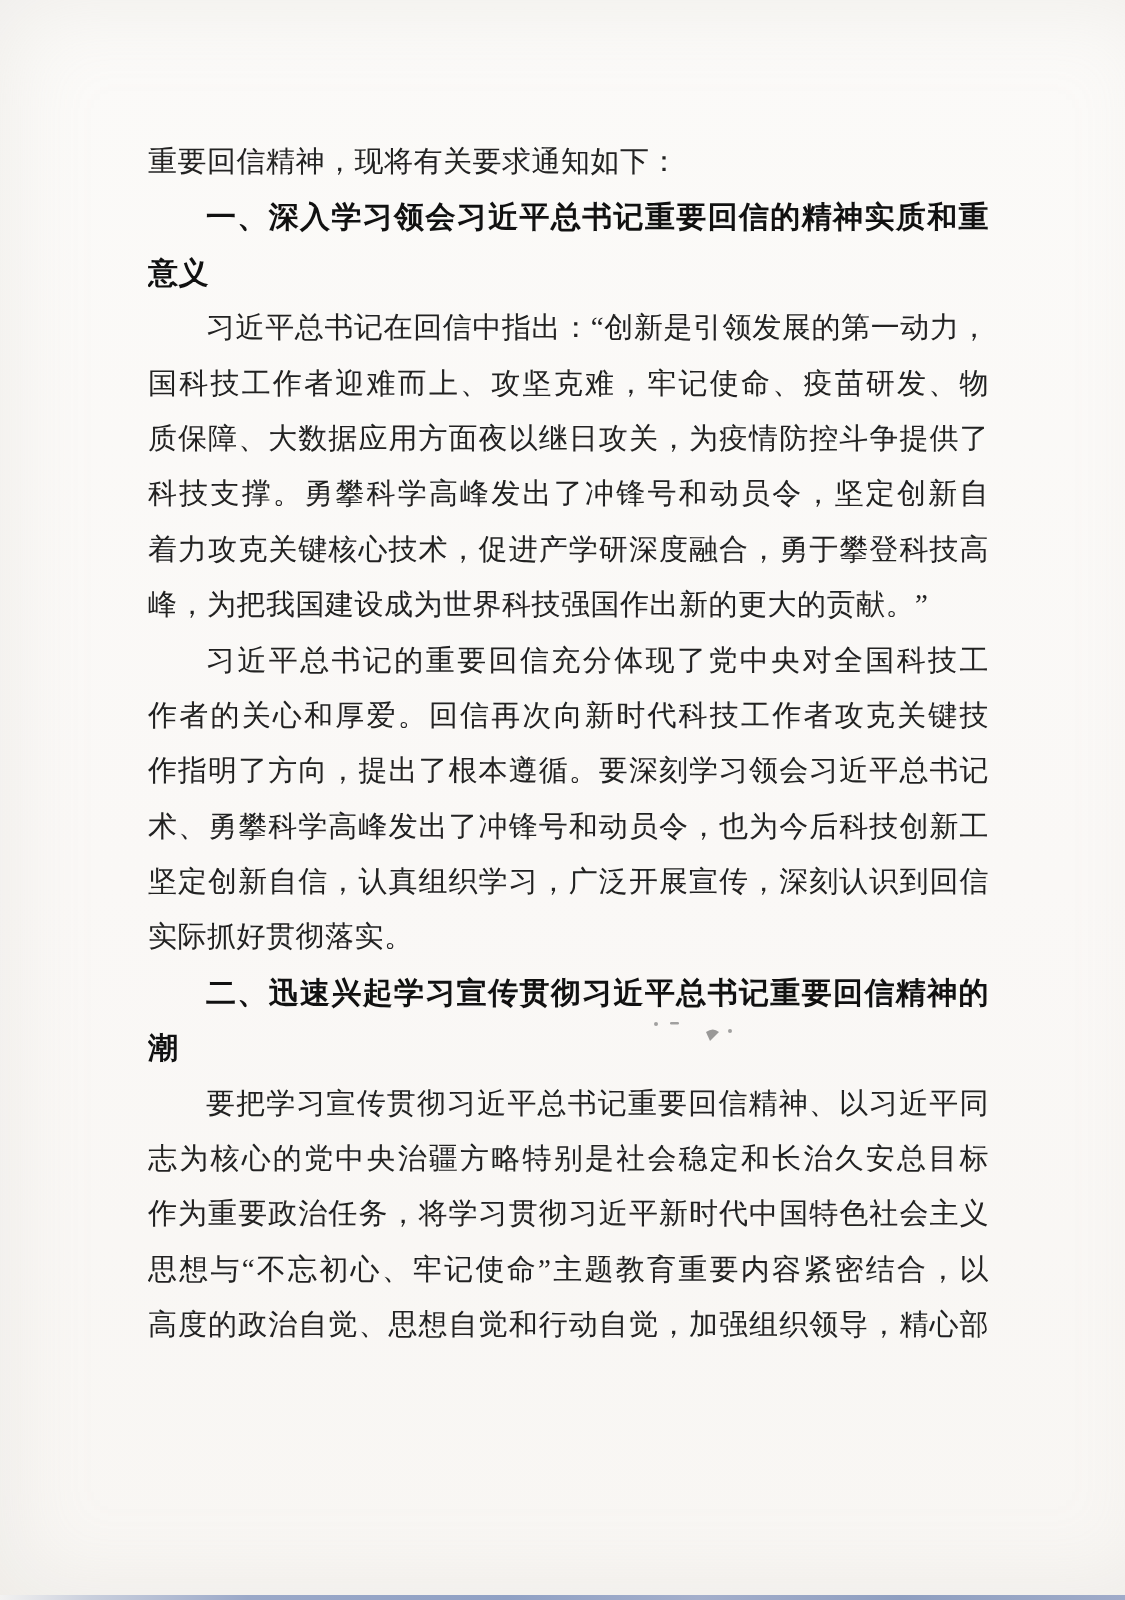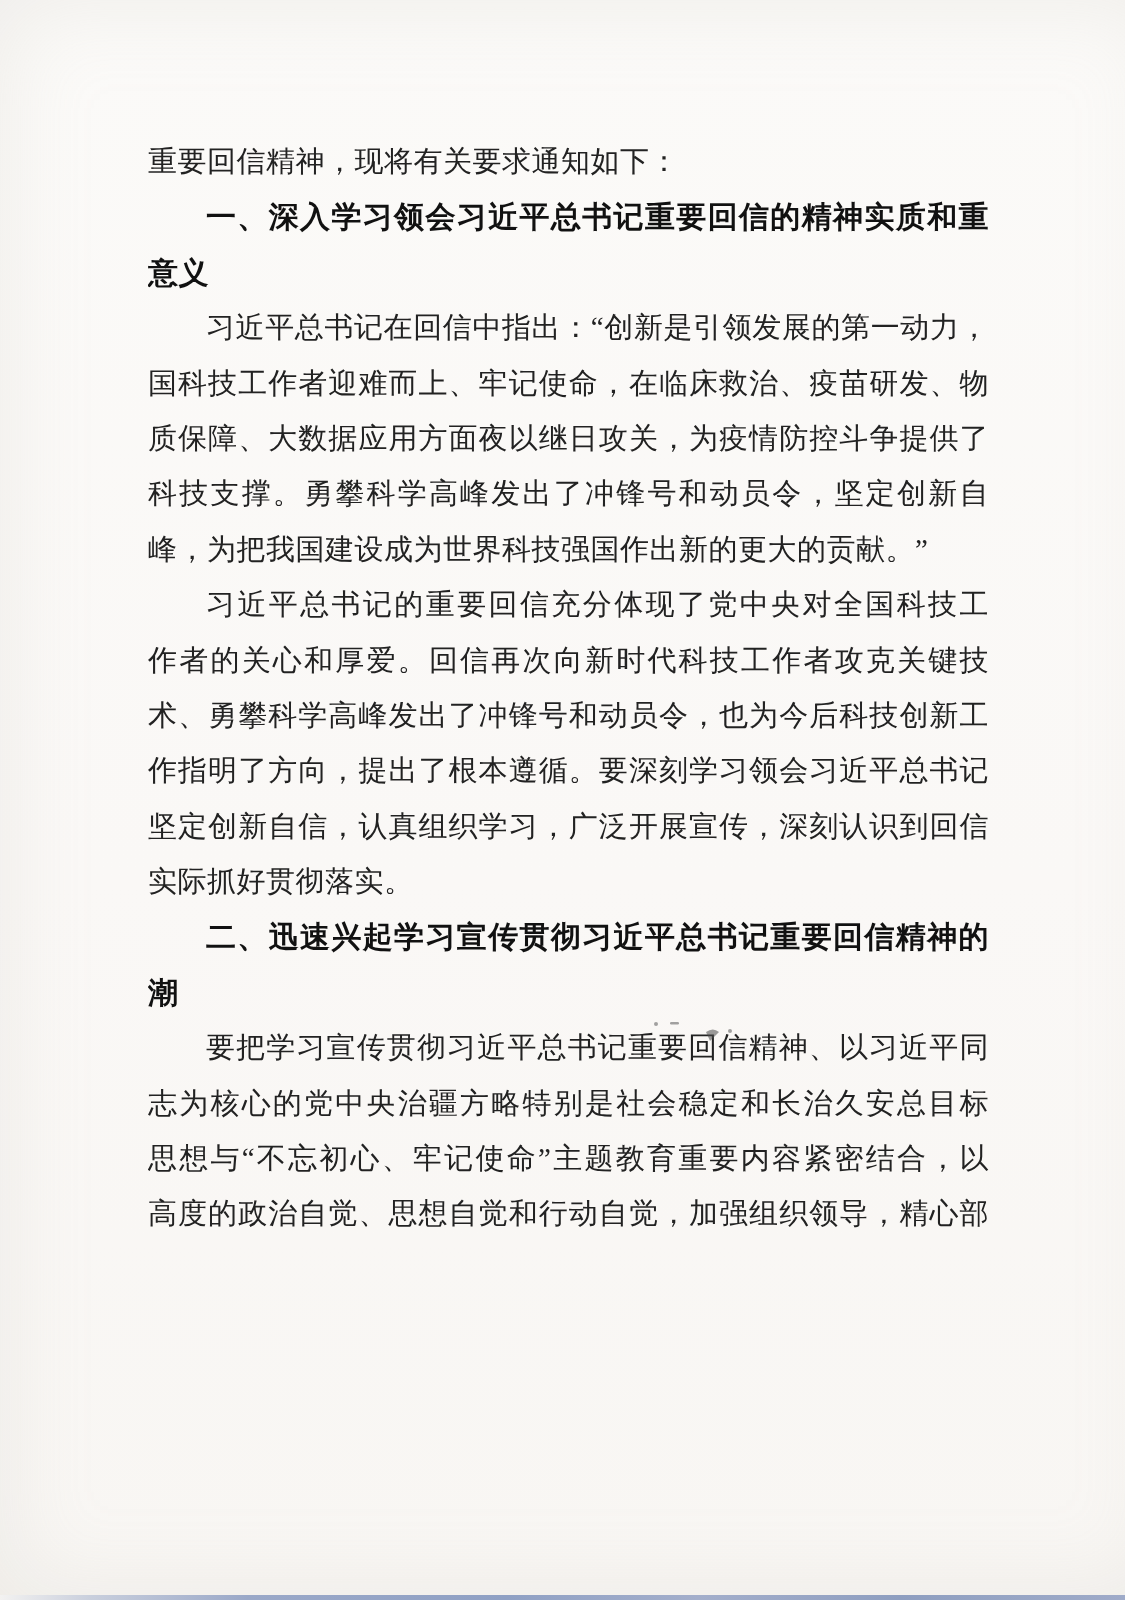--- a/index.html
+++ b/index.html
@@ -73,34 +73,36 @@
 </head>
 <body>
 
 <div class="page">
 
   <div class="doc-body">
       <div class="line body">重要回信精神，现将有关要求通知如下：</div>
       <div class="line heading indent fill">一、深入学习领会习近平总书记重要回信的精神实质和重大</div>
       <div class="line heading">意义</div>
       <div class="line body indent fill">习近平总书记在回信中指出：“创新是引领发展的第一动力，</div>
-      <div class="line body fill">国科技工作者迎难而上、牢记使命，在临床救治、疫苗研发、物</div>
+      <div class="line body fill">国科技工作者迎难而上、攻坚克难，牢记使命、疫苗研发、物</div>
       <div class="line body fill">质保障、大数据应用方面夜以继日攻关，为疫情防控斗争提供了</div>
       <div class="line body fill">科技支撑。勇攀科学高峰发出了冲锋号和动员令，坚定创新自信，</div>
+      <div class="line body fill">着力攻克关键核心技术，促进产学研深度融合，勇于攀登科技高</div>
       <div class="line body">峰，为把我国建设成为世界科技强国作出新的更大的贡献。”</div>
       <div class="line body indent fill">习近平总书记的重要回信充分体现了党中央对全国科技工</div>
       <div class="line body fill">作者的关心和厚爱。回信再次向新时代科技工作者攻克关键技</div>
+      <div class="line body fill">作指明了方向，提出了根本遵循。要深刻学习领会习近平总书记</div>
       <div class="line body fill">术、勇攀科学高峰发出了冲锋号和动员令，也为今后科技创新工</div>
-      <div class="line body fill">作指明了方向，提出了根本遵循。要深刻学习领会习近平总书记</div>
       <div class="line body fill">坚定创新自信，认真组织学习，广泛开展宣传，深刻认识到回信</div>
       <div class="line body">实际抓好贯彻落实。</div>
       <div class="line heading indent fill">二、迅速兴起学习宣传贯彻习近平总书记重要回信精神的热</div>
       <div class="line heading">潮</div>
       <div class="line body indent fill">要把学习宣传贯彻习近平总书记重要回信精神、以习近平同</div>
       <div class="line body fill">志为核心的党中央治疆方略特别是社会稳定和长治久安总目标</div>
+      <div class="line body fill">作为重要政治任务，将学习贯彻习近平新时代中国特色社会主义</div>
       <div class="line body fill">思想与“不忘初心、牢记使命”主题教育重要内容紧密结合，以</div>
       <div class="line body fill">高度的政治自觉、思想自觉和行动自觉，加强组织领导，精心部</div>
     </div>
 
   <svg class="smudge" viewBox="0 0 110 40" xmlns="http://www.w3.org/2000/svg">
     <circle cx="8" cy="10" r="2" fill="#5a5a5a"></circle>
     <rect x="22" y="8" width="9" height="2.5" rx="1.2" fill="#5a5a5a"></rect>
     <path d="M58 18 q7 -5 13 0 l-9 9 z" fill="#4c4c4c"></path>
     <circle cx="82" cy="17" r="2" fill="#5a5a5a"></circle>
   </svg>

